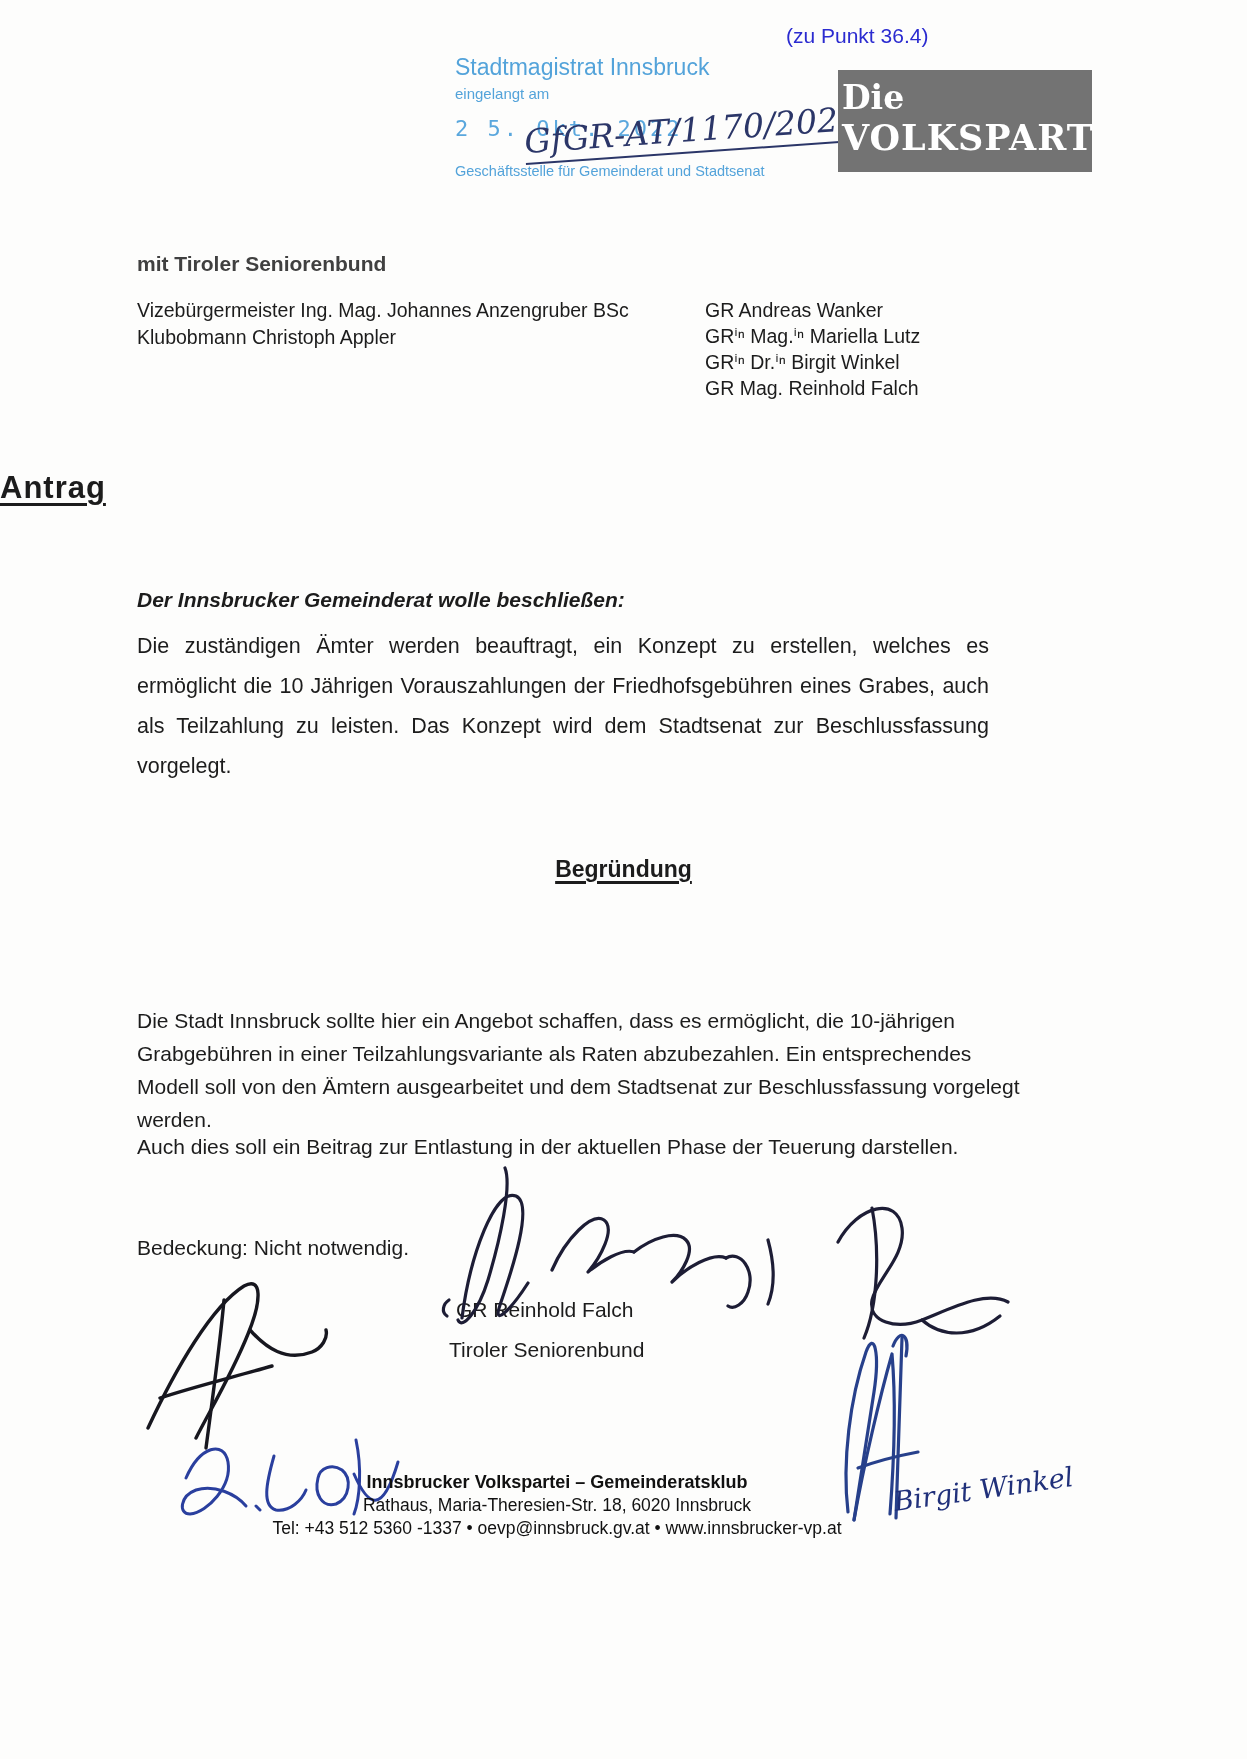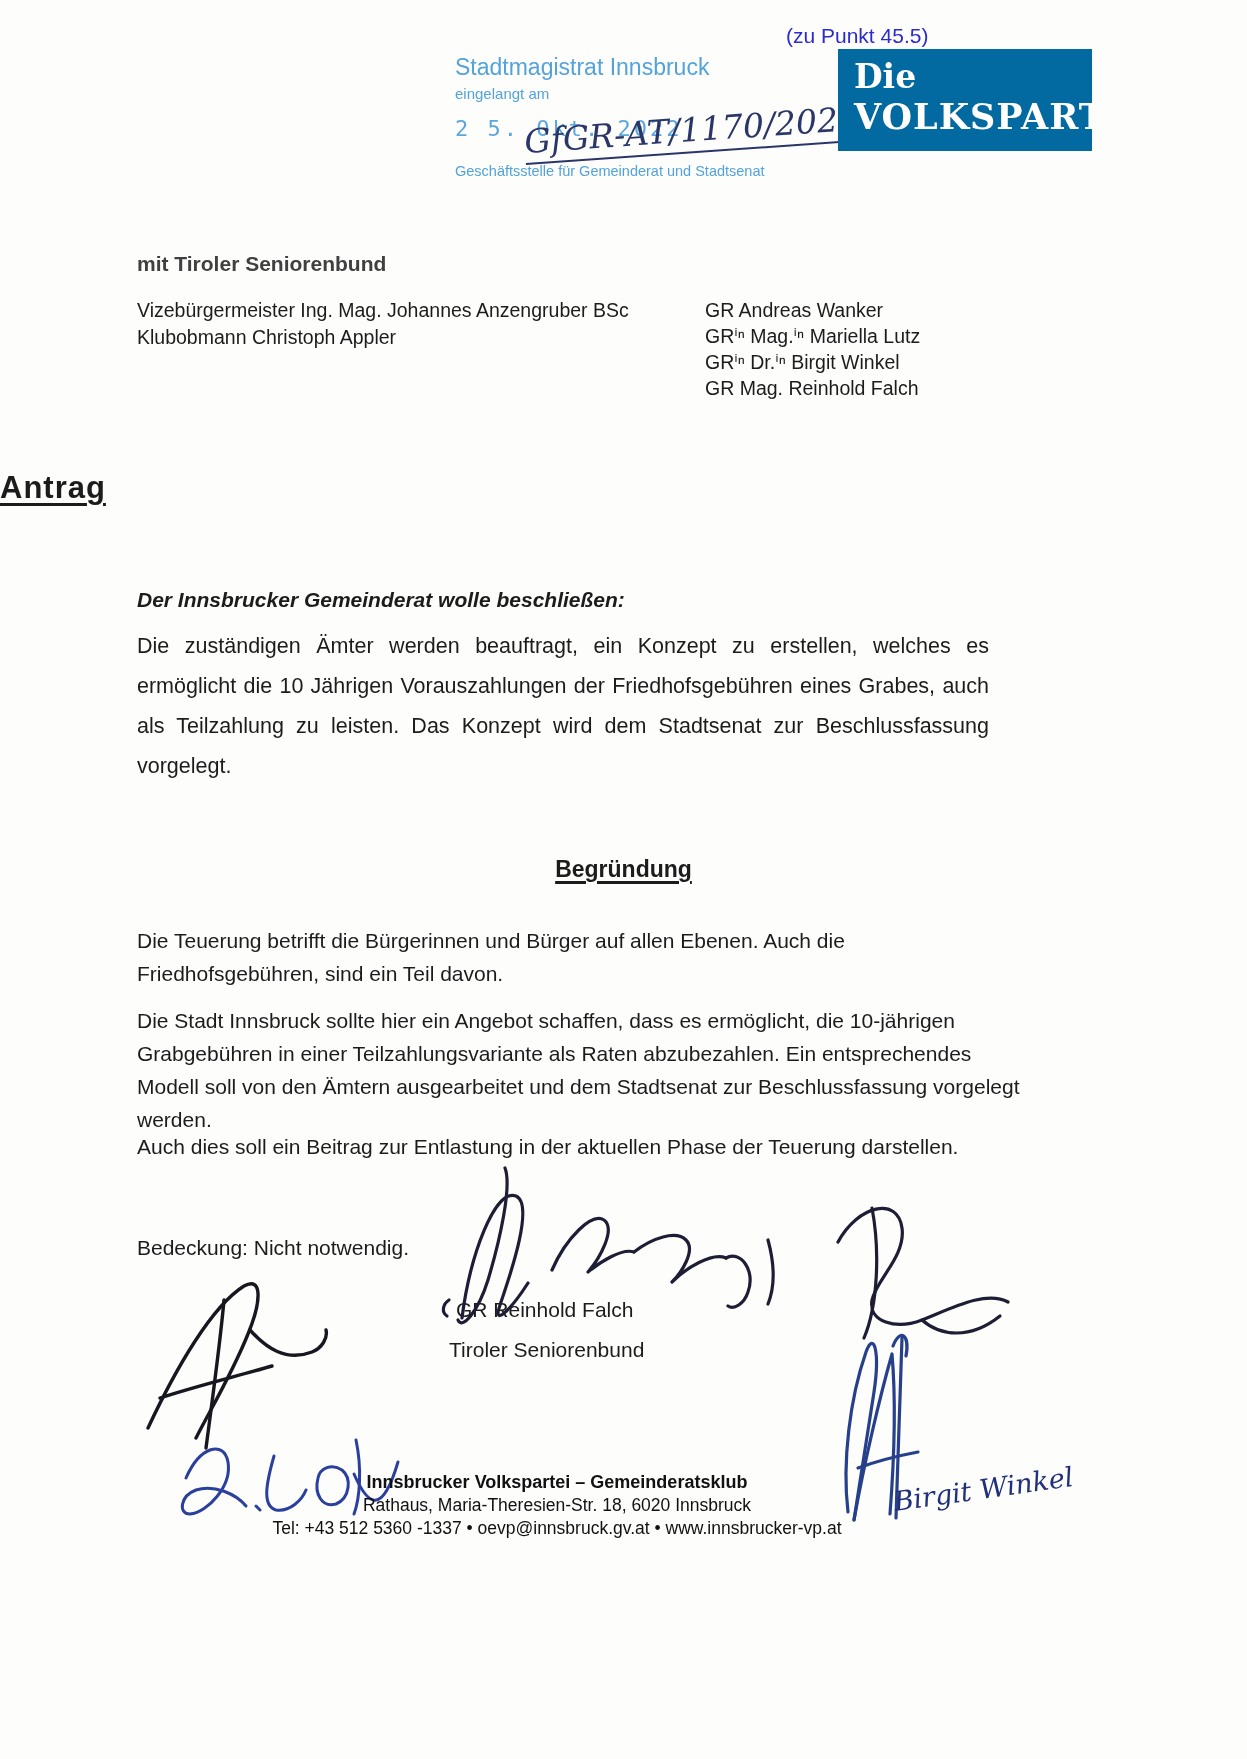--- a/index.html
+++ b/index.html
@@ -26,24 +26,24 @@
   .stamp-handwriting{
     left:523px;top:122px;width:420px;
     font-family:"DejaVu Serif",serif;font-style:italic;
     font-size:33px;color:#2b3668;
     transform:rotate(-4deg);transform-origin:left top;
     border-bottom:2px solid #2b3668;padding-bottom:2px;
   }
 
   
   .logo{
-    left:838px;top:49px;width:254px;height:102px;
-    background:#0369a1;color:#ffffff;overflow:hidden;
+    left:838px;top:70px;width:254px;height:102px;
+    background:#737373;color:#ffffff;overflow:hidden;
     font-family:"DejaVu Serif",serif;font-weight:bold;
-    padding:10px 0 0 16px;box-sizing:border-box;
+    padding:10px 0 0 4px;box-sizing:border-box;
   }
   .logo-line1{font-size:33px;line-height:36px;}
   .logo-line2{font-size:35px;line-height:44px;letter-spacing:1px;white-space:nowrap;}
 
   
   .club-title{left:137px;top:208px;font-size:29px;font-weight:bold;color:#141414;}
   .club-subtitle{left:137px;top:252px;font-size:21px;font-weight:bold;color:#404040;}
 
   .members-left{left:137px;top:297px;font-size:19.5px;line-height:27px;}
   .members-right{left:705px;top:297px;font-size:19.5px;line-height:26px;}
@@ -85,21 +85,21 @@
   }
 
   .sig-layer{left:0;top:1090px;width:1247px;height:500px;pointer-events:none;}
   .sig-layer path{fill:none;stroke-linecap:round;stroke-linejoin:round;}
 </style>
 </head>
 <body>
 
 <div class="page">
 
-  <div class="abs punkt-ref">(zu Punkt 45.5)</div>
+  <div class="abs punkt-ref">(zu Punkt 36.4)</div>
 
   <div class="abs stamp">
     <div class="stamp-line1">Stadtmagistrat Innsbruck</div>
     <div class="stamp-line2">eingelangt am</div>
     <div class="stamp-date">2 5. Okt. 2022</div>
     <div class="stamp-line3">Geschäftsstelle für Gemeinderat und Stadtsenat</div>
   </div>
   <div class="abs stamp-handwriting">GfGR-AT/1170/2022</div>
 
   <div class="abs logo">
@@ -122,21 +122,20 @@
 
   <div class="abs antrag-title">
     <span>Antrag</span>
   </div>
   <div class="abs antrag-lead">Der Innsbrucker Gemeinderat wolle beschließen:</div>
   <div class="abs antrag-body">Die zuständigen Ämter werden beauftragt, ein Konzept zu erstellen, welches es ermöglicht die 10 Jährigen Vorauszahlungen der Friedhofsgebühren eines Grabes, auch als Teilzahlung zu leisten. Das Konzept wird dem Stadtsenat zur Beschlussfassung vorgelegt.</div>
 
   <div class="abs begr-title">
     <span>Begründung</span>
   </div>
-  <div class="abs begr-p1">Die Teuerung betrifft die Bürgerinnen und Bürger auf allen Ebenen. Auch die Friedhofsgebühren, sind ein Teil davon.</div>
   <div class="abs begr-p2">Die Stadt Innsbruck sollte hier ein Angebot schaffen, dass es ermöglicht, die 10-jährigen Grabgebühren in einer Teilzahlungsvariante als Raten abzubezahlen. Ein entsprechendes Modell soll von den Ämtern ausgearbeitet und dem Stadtsenat zur Beschlussfassung vorgelegt werden.</div>
   <div class="abs begr-p3">Auch dies soll ein Beitrag zur Entlastung in der aktuellen Phase der Teuerung darstellen.</div>
 
   <div class="abs bedeckung">Bedeckung: Nicht notwendig.</div>
 
   <div class="abs signed-name">GR Reinhold Falch</div>
   <div class="abs signed-org">Tiroler Seniorenbund</div>
 
   <svg class="abs sig-layer" width="1247" height="500" viewBox="0 1090 1247 500" aria-hidden="true">
 

